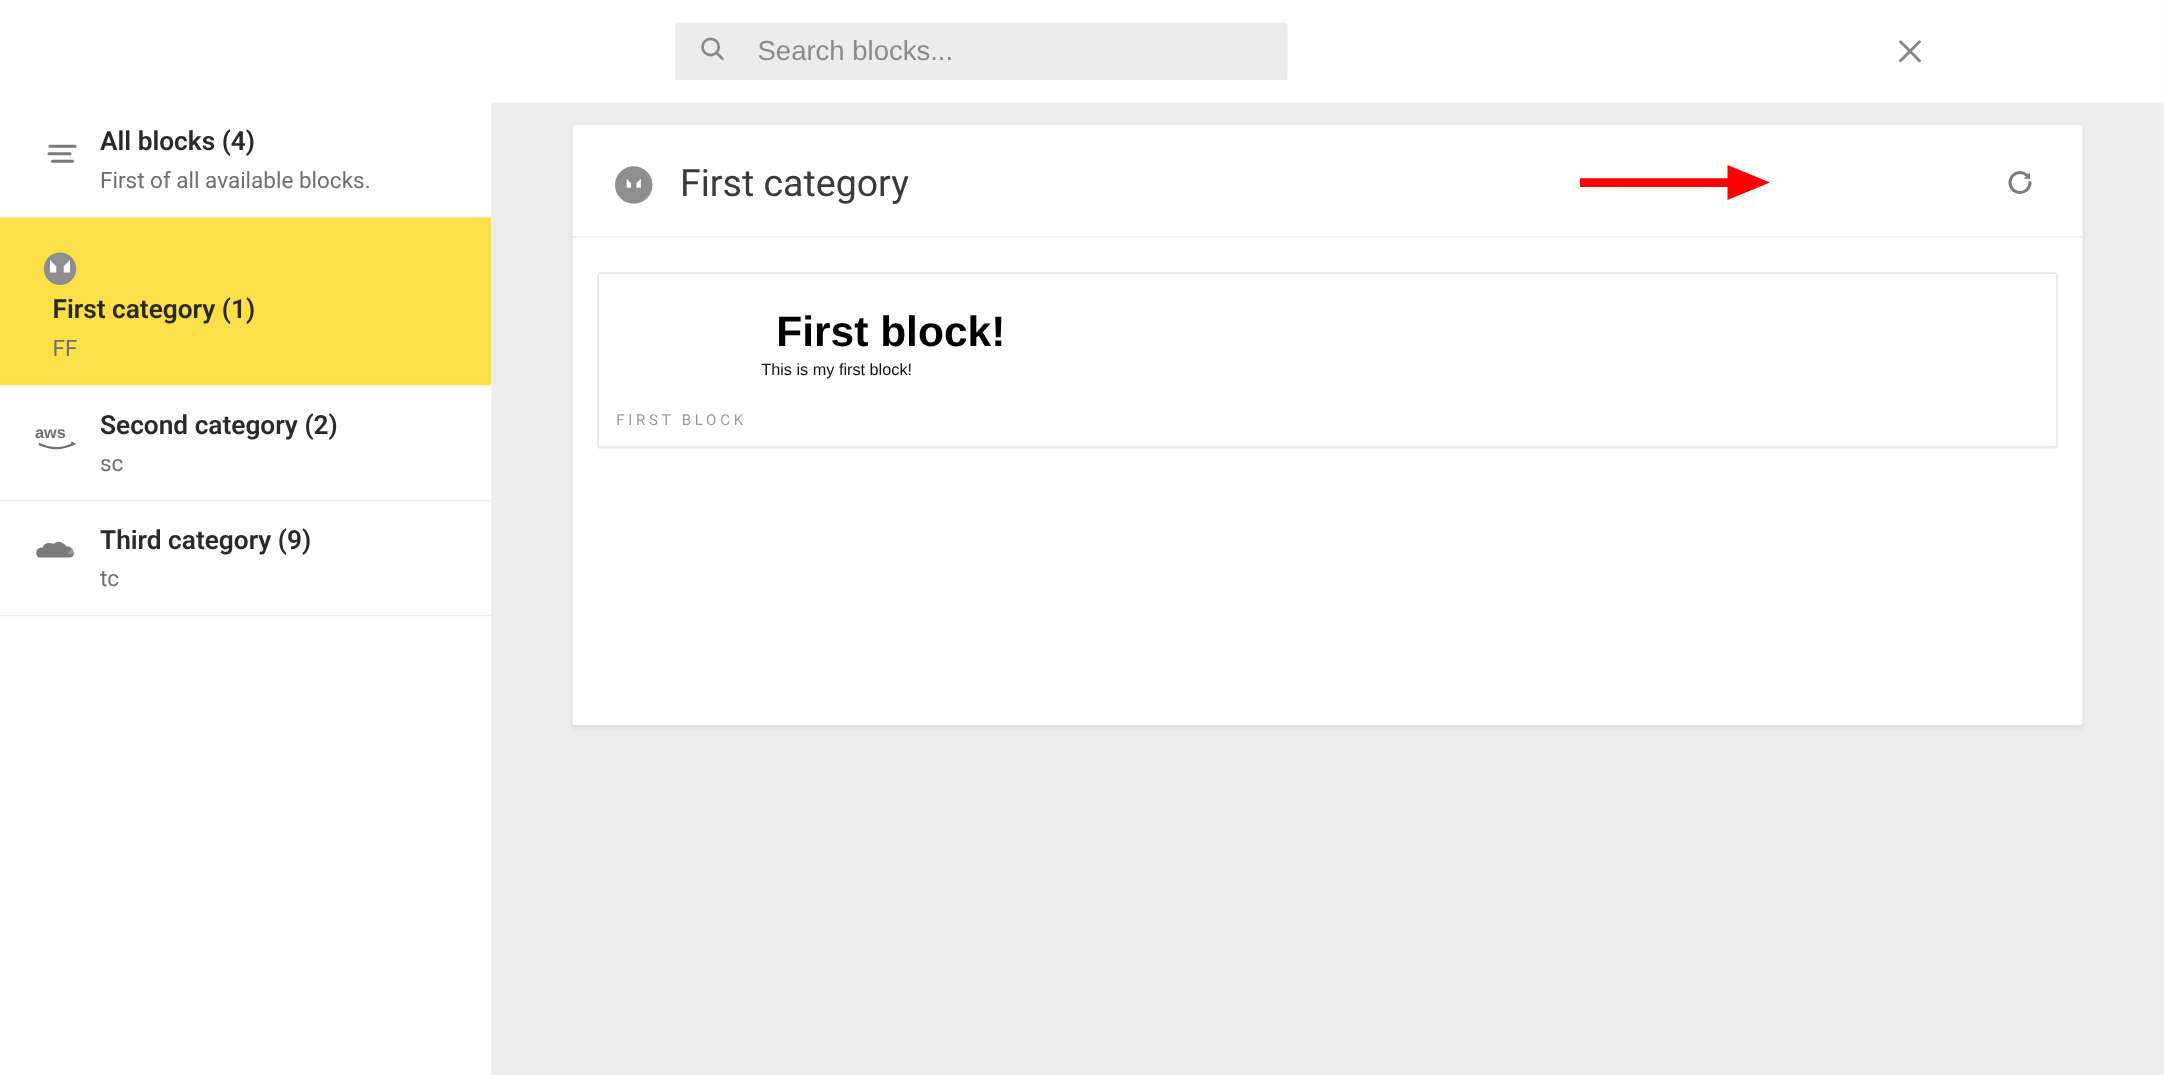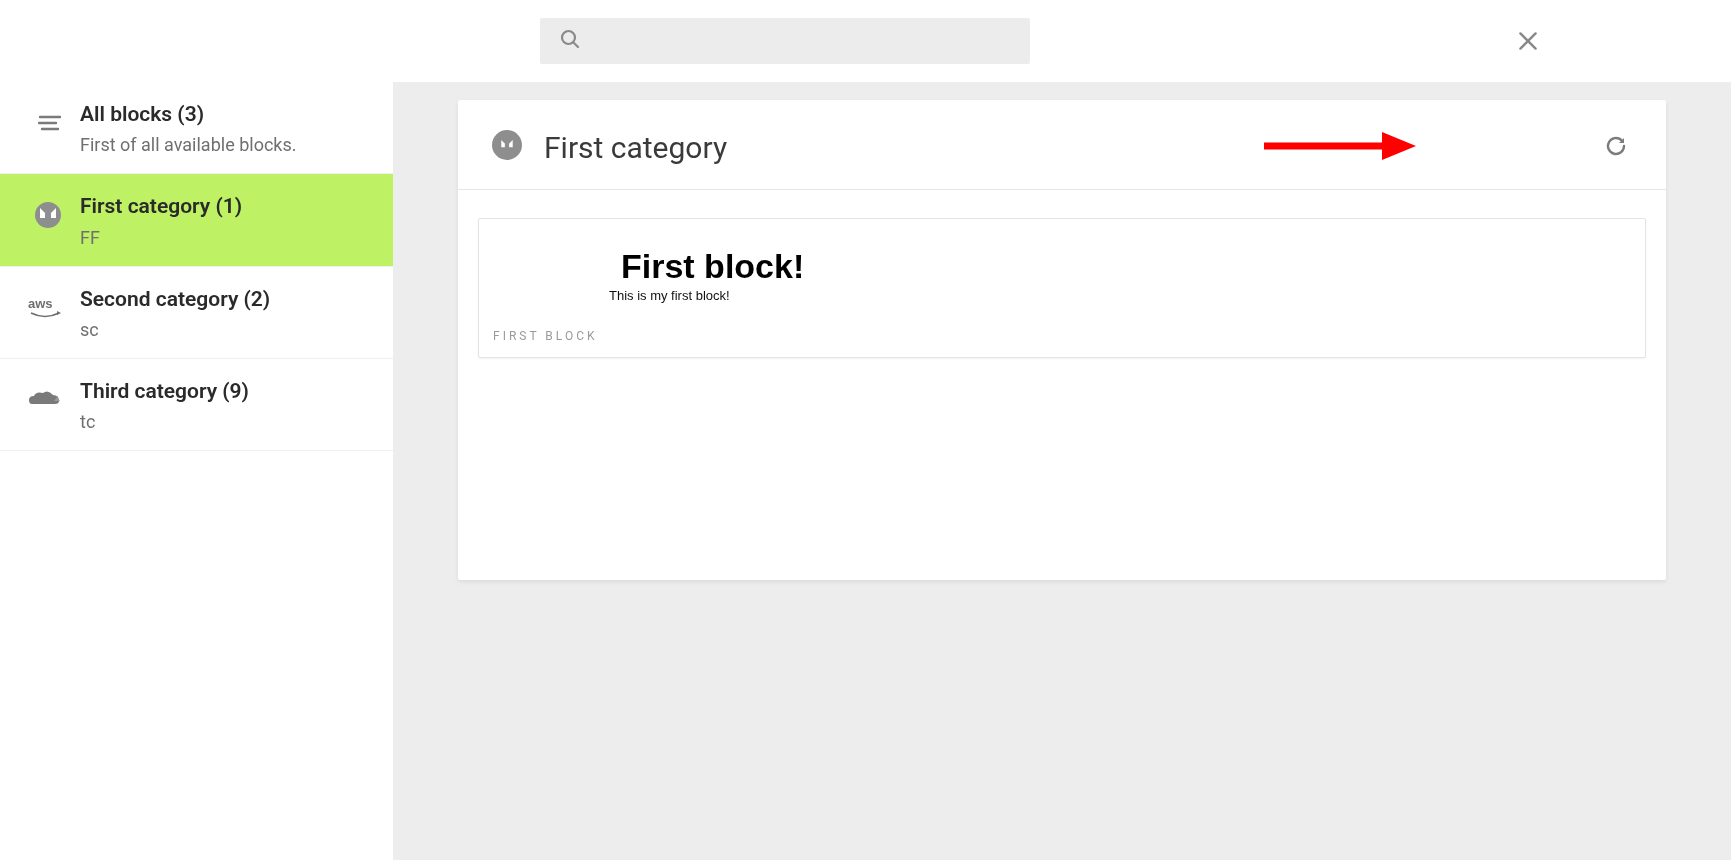--- a/index.html
+++ b/index.html
@@ -69,21 +69,21 @@
     }
 
     
     .side-item {
       display: flex;
       align-items: flex-start;
       padding: 18px 18px 18px 24px;
       border-bottom: 1px solid #efefef;
       cursor: pointer;
     }
-    .side-item.selected { background: #bef264; }
+    .side-item.selected { background: #fde047; flex-direction: column; }
     .side-item .icon-slot {
       width: 38px;
       height: 38px;
       margin-top: 4px;
       display: flex;
       align-items: center;
       justify-content: flex-end;
       color: #7a7a7a;
     }
     .side-item .txt { margin-left: 18px; }
@@ -102,21 +102,21 @@
     
     .panel {
       background: #ffffff;
       border-radius: 2px;
       box-shadow: 0 2px 4px rgba(0,0,0,0.08);
       min-height: 480px;
       position: relative;
     }
     .panel-header {
       display: flex;
-      align-items: flex-start;
+      align-items: center;
       padding: 30px 34px 24px 34px;
       border-bottom: 1px solid #e7e7e7;
       position: relative;
     }
     .panel-header .cat-icon {
       width: 30px;
       height: 30px;
       border-radius: 50%;
       background: #8e8e8e;
       display: flex;
@@ -181,20 +181,21 @@
 <body>
 
 <div class="top-bar">
   <div class="search-wrap">
     <span>
       <svg width="24" height="24" viewBox="0 0 24 24" fill="none" stroke="#8a8a8a" stroke-width="2.2" stroke-linecap="round">
         <circle cx="10.5" cy="10.5" r="6.5"></circle>
         <line x1="20" y1="20" x2="15.2" y2="15.2"></line>
       </svg>
     </span>
+    <input class="search-input" type="text" placeholder="Search blocks..." style="">
   </div>
   <span class="close-btn">
     <svg width="26" height="26" viewBox="0 0 24 24" fill="none" stroke="#888" stroke-width="2.2" stroke-linecap="round">
       <line x1="5" y1="5" x2="19" y2="19"></line>
       <line x1="19" y1="5" x2="5" y2="19"></line>
     </svg>
   </span>
 </div>
 
 <div class="body-area">
@@ -203,21 +204,21 @@
 
     <div class="side-item">
       <div class="icon-slot">
         <svg width="24" height="18" viewBox="0 0 24 18" stroke="#7a7a7a" stroke-width="2.4" stroke-linecap="round">
           <line x1="2" y1="3" x2="22" y2="3"></line>
           <line x1="1" y1="9" x2="18" y2="9"></line>
           <line x1="4" y1="15" x2="20" y2="15"></line>
         </svg>
       </div>
       <div class="txt">
-        <div class="title">All blocks (3)</div>
+        <div class="title">All blocks (4)</div>
         <div class="sub">First of all available blocks.</div>
       </div>
     </div>
 
     <div class="side-item selected">
       <div class="icon-slot">
         <svg width="28" height="28" viewBox="0 0 28 28">
           <circle cx="14" cy="14" r="13" fill="#8e8e8e"></circle>
           <path d="M6 7 L6 17 L11 17 L11 12 L14 15 L17 12 L17 17 L22 17 L22 7 L14 15 Z" fill="#ffffff"></path>
         </svg>

